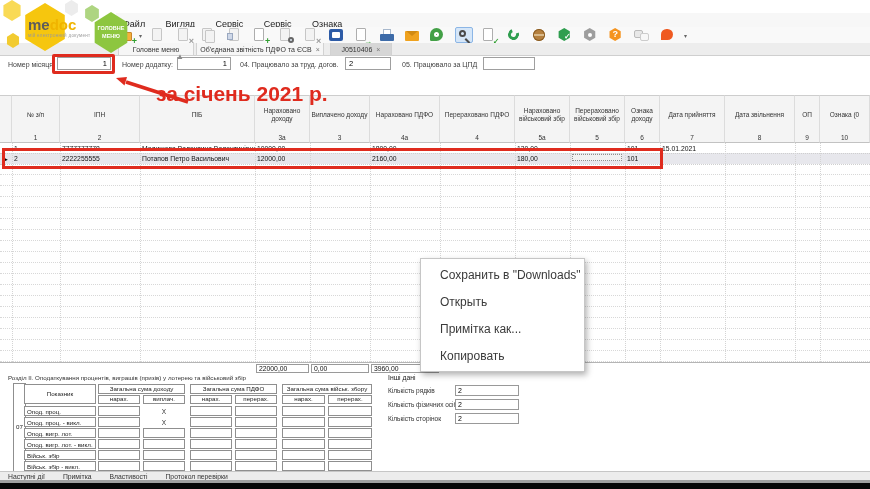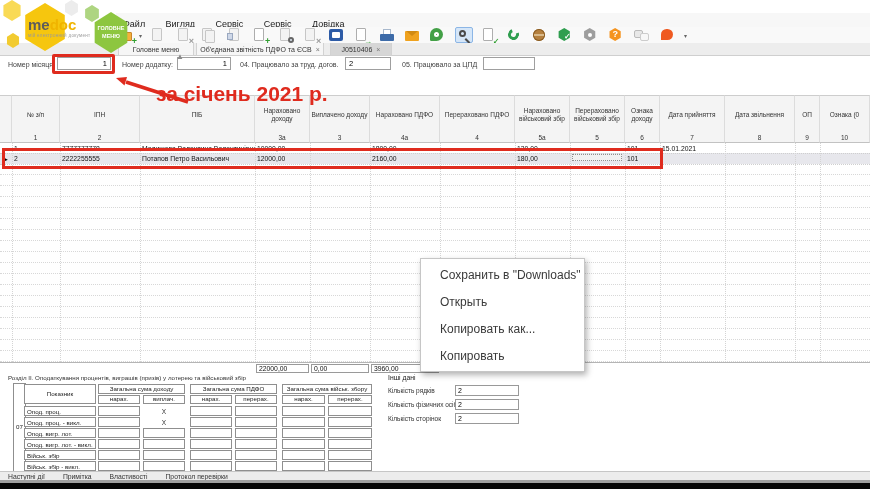--- a/index.html
+++ b/index.html
@@ -134,21 +134,21 @@
 </head>
 <body>
 
 <div id="screen">
 
   <div id="menubar">
     <span class="mitem">Файл</span>
     <span class="mitem">Вигляд</span>
     <span class="mitem">Сервіс</span>
     <span class="mitem">Сервіс</span>
-    <span class="mitem">Довідка</span>
+    <span class="mitem">Ознака</span>
   </div>
   <div id="toolbar">
     <span class="tbi"><span class="i-folder"></span><span class="ig g-plus"></span></span><span class="tbi-caret">▾</span>
     <span class="tbi dim"><span class="i-doc"></span></span>
     <span class="tbi dim"><span class="i-doc"></span><span class="ig g-xgray"></span></span>
     <span class="tbi dim"><span class="i-doc d2a"></span><span class="i-doc d2b"></span></span>
     <span class="tbi dim"><span class="i-doc"></span><span class="i-clip"></span></span>
     <span class="tbi"><span class="i-doc"></span><span class="ig g-plus"></span></span>
     <span class="tbi dim"><span class="i-doc"></span><span class="i-lens-sm"></span></span>
     <span class="tbi dim"><span class="i-doc"></span><span class="ig g-xgray"></span></span>
@@ -299,21 +299,21 @@
   <div id="redbox-row"></div>
   <svg id="ann-arrow" width="100" height="38">
     <line x1="92" y1="34" x2="30" y2="14" stroke="#df2b1e" stroke-width="3.5"></line>
     <polygon points="20,10 31,9 28.5,17.5" fill="#df2b1e"></polygon>
   </svg>
   <div id="ann-text">за січень 2021 р.</div>
 
   <div id="ctxmenu">
     <div class="cmitem">Сохранить в "Downloads"</div>
     <div class="cmitem">Открыть</div>
-    <div class="cmitem">Копировать как...</div>
+    <div class="cmitem">Примітка как...</div>
     <div class="cmitem">Копировать</div>
   </div>
 
   <div id="sec2title">Розділ ІІ. Оподаткування процентів, виграшів (призів) у лотерею та військовий збір</div>
   <div id="sec2table">
       <div class="s2box s2c" style="left: 0px; top: 0px; width: 13px; height: 89px;">07</div>
       <div class="s2box s2c" style="left: 11px; top: 1px; width: 72px; height: 20px;">Показник</div>
       <div class="s2box s2c" style="left: 85px; top: 1px; width: 87px; height: 10px;">Загальна сума доходу</div>
       <div class="s2box s2c" style="left: 177px; top: 1px; width: 87px; height: 10px;">Загальна сума ПДФО</div>
       <div class="s2box s2c" style="left: 269px; top: 1px; width: 90px; height: 10px;">Загальна сума військ. збору</div>

